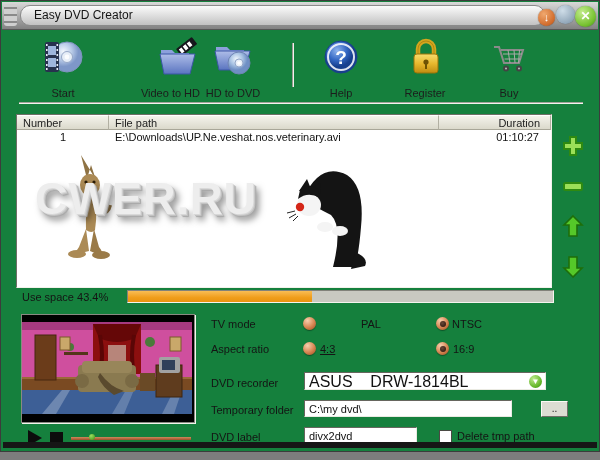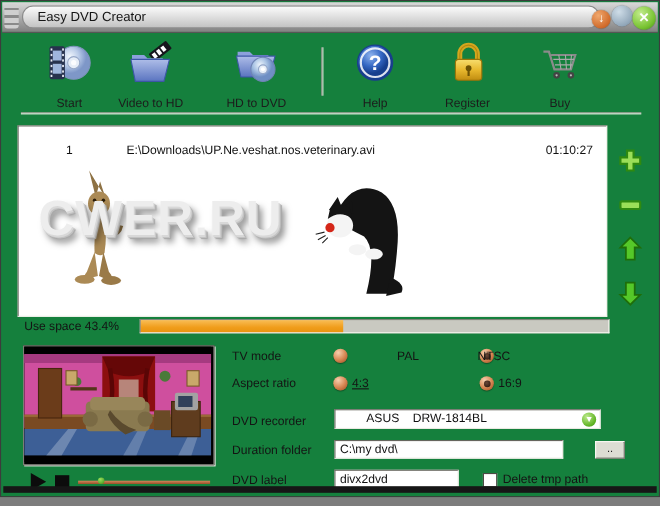--- a/index.html
+++ b/index.html
@@ -72,21 +72,21 @@
             background:radial-gradient(circle at 35% 30%,#9ae05e,#3f8f14);}
   
   .flabel{position:absolute;font-size:11px;color:#141414;}
   .radio{position:absolute;width:13px;height:13px;border-radius:50%;cursor:default;
          background:radial-gradient(circle at 35% 28%,#f6cfae,#d98a57 50%,#b05a2c 85%);
          box-shadow:0 1px 1px rgba(0,0,0,.35);}
   .radio.sel::after{content:"";position:absolute;left:3.5px;top:3.5px;width:6px;height:6px;
          border-radius:50%;background:radial-gradient(circle at 40% 35%,#6a4636,#241108);}
   .combo{position:absolute;left:303px;top:371px;width:242px;height:18px;background:#fff;
          border:1px solid;border-color:#66665e #eaeae2 #eaeae2 #66665e;box-sizing:border-box;cursor:default;}
-  .combo-text{position:absolute;left:4px;top:1px;font-size:11px;line-height:15px;color:#111;white-space:pre;margin-left:24px;}
+  .combo-text{position:absolute;left:4px;top:1px;font-size:16px;line-height:15px;color:#111;white-space:pre;}
   .combo-arrow{position:absolute;right:3px;top:1.5px;width:13px;height:13px;border-radius:50%;
          background:radial-gradient(circle at 35% 30%,#bdea8d,#63b527 65%,#3a8a0e);
          color:#fff;font-size:8px;line-height:13px;text-align:center;}
   .tfield{position:absolute;background:#fff;border:1px solid;border-color:#66665e #eaeae2 #eaeae2 #66665e;
           box-sizing:border-box;font-size:11px;font-family:"Liberation Sans",sans-serif;color:#111;
           padding:1px 4px;outline:none;}
   .browse{position:absolute;left:540px;top:400px;width:27px;height:16px;font-size:10px;line-height:13px;
           text-align:center;background:#dcddd3;border:1px solid;border-color:#fbfbf5 #6e6e66 #6e6e66 #fbfbf5;
           box-sizing:border-box;cursor:default;color:#222;}
   .checkbox{position:absolute;left:438px;top:429px;width:13px;height:13px;background:#fff;
@@ -134,21 +134,21 @@
             <rect x="15.5" y="17" width="1.6" height="2"></rect>
             <rect x="15.5" y="22" width="1.6" height="2"></rect>
             <rect x="15.5" y="27" width="1.6" height="2"></rect>
             <rect x="15.5" y="31" width="1.6" height="2"></rect>
           </g>
       </svg>
     </span>
     <div class="lbl">Start</div>
   </div>
 
-  <div class="tool" style="left:98px;">
+  <div class="tool" style="left:123px;text-align:right;">
     <span>
       <svg width="44" height="44" viewBox="0 0 44 44">
         <defs>
             <linearGradient id="fg1" x1="0" y1="0" x2="0" y2="1">
               <stop offset="0" stop-color="#aebde8"></stop>
               <stop offset="1" stop-color="#5a74c0"></stop>
             </linearGradient>
           </defs>
         <g transform="rotate(-38 30 12)">
             <rect x="22" y="6" width="20" height="9" rx="1" fill="#16161c"></rect>
@@ -244,20 +244,25 @@
         <circle cx="32" cy="31.5" r="3" fill="#444"></circle>
           <circle cx="32" cy="31.5" r="1" fill="#bbb"></circle>
       </svg>
     </span>
     <div class="lbl">Buy</div>
   </div>
 
   <div class="groove"></div>
 
   <div class="listbox">
+    <div class="lheader">
+      <div class="hcell hc-number">Number</div>
+      <div class="hcell hc-path">File path</div>
+      <div class="hcell hc-duration">Duration</div>
+    </div>
     <div class="lrow">
       <div class="rc-number">1</div>
       <div class="rc-path">E:\Downloads\UP.Ne.veshat.nos.veterinary.avi</div>
       <div class="rc-duration">01:10:27</div>
     </div>
 
     <svg class="char-svg" style="left:48px;top:38px;" width="52" height="110" viewBox="0 0 52 110">
       <path d="M16 2 L22 26 L26 12 L31 27 Z" fill="#8e7244"></path>
       <ellipse cx="25" cy="32" rx="10" ry="11" fill="#ab8a55"></ellipse>
       <ellipse cx="25" cy="36" rx="5" ry="6" fill="#d9c69c"></ellipse>
@@ -356,35 +361,35 @@
   </div>
   <div class="play-tri"></div>
   <div class="stop-sq"></div>
   <div class="seek"></div>
   <div class="seek-dot"></div>
 
   <div class="flabel" style="left:210px;top:317px;">TV mode</div>
   <div class="radio" style="left:302px;top:316px;"></div>
   <div class="flabel" style="left:319px;top:317px;padding-left:41px;">PAL</div>
   <div class="radio sel" style="left:435px;top:316px;"></div>
-  <div class="flabel" style="left:433px;top:317px;">NTSC</div>
+  <div class="flabel" style="left:451px;top:317px;">NTSC</div>
 
   <div class="flabel" style="left:210px;top:342px;">Aspect ratio</div>
   <div class="radio" style="left:302px;top:341px;"></div>
   <div class="flabel" style="left:319px;top:342px;text-decoration:underline;">4:3</div>
   <div class="radio sel" style="left:435px;top:341px;"></div>
   <div class="flabel" style="left:452px;top:342px;">16:9</div>
 
   <div class="flabel" style="left:210px;top:376px;">DVD recorder</div>
   <div class="combo">
     <div class="combo-text">ASUS    DRW-1814BL</div>
     <div class="combo-arrow">▼</div>
   </div>
 
-  <div class="flabel" style="left:210px;top:403px;">Duration folder</div>
+  <div class="flabel" style="left:210px;top:403px;">Temporary folder</div>
   <input class="tfield" style="left: 303px; top: 399px; width: 208px; height: 17px;" value="C:\my dvd\">
   <div class="browse">..</div>
 
   <div class="flabel" style="left:210px;top:430px;">DVD label</div>
   <input class="tfield" style="left: 303px; top: 426px; width: 113px; height: 17px;" value="divx2dvd">
   <div class="checkbox"></div>
   <div class="flabel" style="left:456px;top:429px;">Delete tmp path</div>
 
   <div class="bottombar"></div>
 

